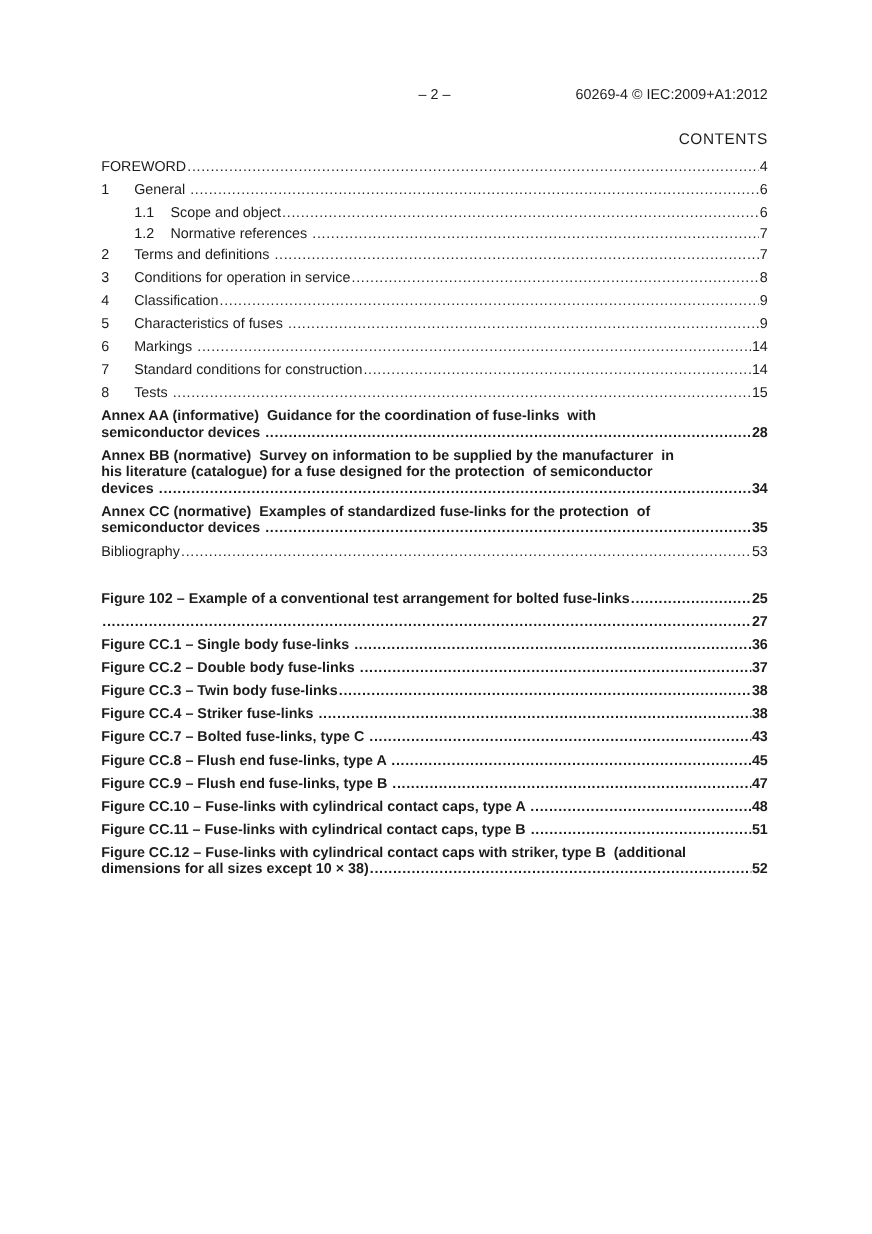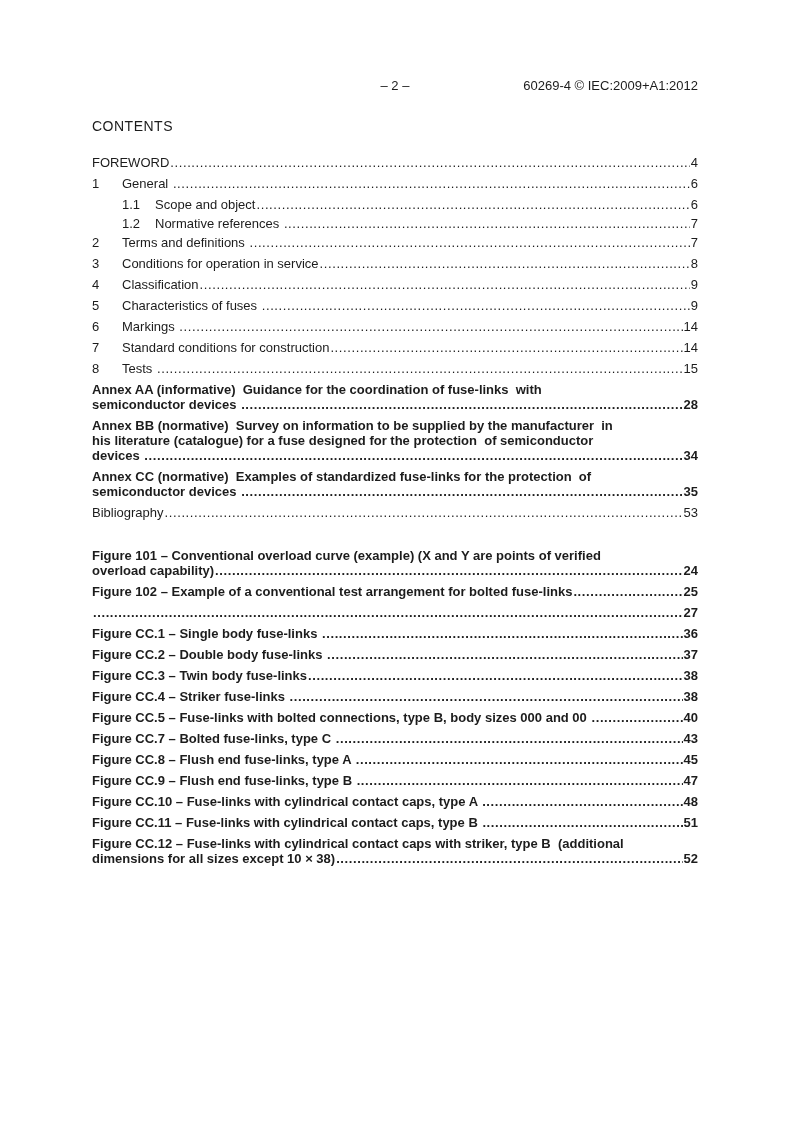--- a/index.html
+++ b/index.html
@@ -18,27 +18,27 @@
     overflow: hidden;
   }
   .header-row {
     display: grid;
     grid-template-columns: 1fr auto 1fr;
     align-items: baseline;
   }
   .header-page-num { grid-column: 2; text-align: center; }
   .header-doc-ref { grid-column: 3; justify-self: end; text-align: center; }
   .contents-title {
-    text-align: left;
+    text-align: right;
     margin-top: 25px;
     font-size: 14px;
     line-height: 16px;
     letter-spacing: 0.5px;
   }
-  .toc { margin-top: 21px; }
+  .toc { margin-top: 9px; }
   .toc-entry { margin-bottom: 6px; }
   .toc-entry.sub { margin-bottom: 4px; }
   .toc-entry.para { margin-top: 2px; font-weight: bold; }
   .tline {
     display: flex;
     align-items: baseline;
   }
   .num { flex: 0 0 30px; white-space: pre; }
   .toc-entry.sub .tline { padding-left: 30px; }
   .toc-entry.sub .num { flex: 0 0 33px; }
@@ -196,30 +196,20 @@
           <div class="tline">
             <span class="lbl">Bibliography</span>
             <span class="leader"></span>
             <span class="pnum">53</span>
           </div>
         </div>
       </div>
     <div class="figures-block">
         <div class="toc-entry para">
           <div class="tline">
-            <span class="lbl">Figure 101 – Conventional overload curve (example) (X and Y are points of verified</span>
-          </div>
-          <div class="tline">
-            <span class="lbl">overload capability)</span>
-            <span class="leader"></span>
-            <span class="pnum">24</span>
-          </div>
-        </div>
-        <div class="toc-entry para">
-          <div class="tline">
             <span class="lbl">Figure 102 – Example of a conventional test arrangement for bolted fuse-links</span>
             <span class="leader"></span>
             <span class="pnum">25</span>
           </div>
         </div>
         <div class="toc-entry para">
           <div class="tline">
             <span class="leader"></span>
             <span class="pnum">27</span>
           </div>
@@ -243,27 +233,20 @@
             <span class="lbl">Figure CC.3 – Twin body fuse-links</span>
             <span class="leader"></span>
             <span class="pnum">38</span>
           </div>
         </div>
         <div class="toc-entry para">
           <div class="tline">
             <span class="lbl">Figure CC.4 – Striker fuse-links </span>
             <span class="leader"></span>
             <span class="pnum">38</span>
-          </div>
-        </div>
-        <div class="toc-entry para">
-          <div class="tline">
-            <span class="lbl">Figure CC.5 – Fuse-links with bolted connections, type B, body sizes 000 and 00 </span>
-            <span class="leader"></span>
-            <span class="pnum">40</span>
           </div>
         </div>
         <div class="toc-entry para">
           <div class="tline">
             <span class="lbl">Figure CC.7 – Bolted fuse-links, type C </span>
             <span class="leader"></span>
             <span class="pnum">43</span>
           </div>
         </div>
         <div class="toc-entry para">

